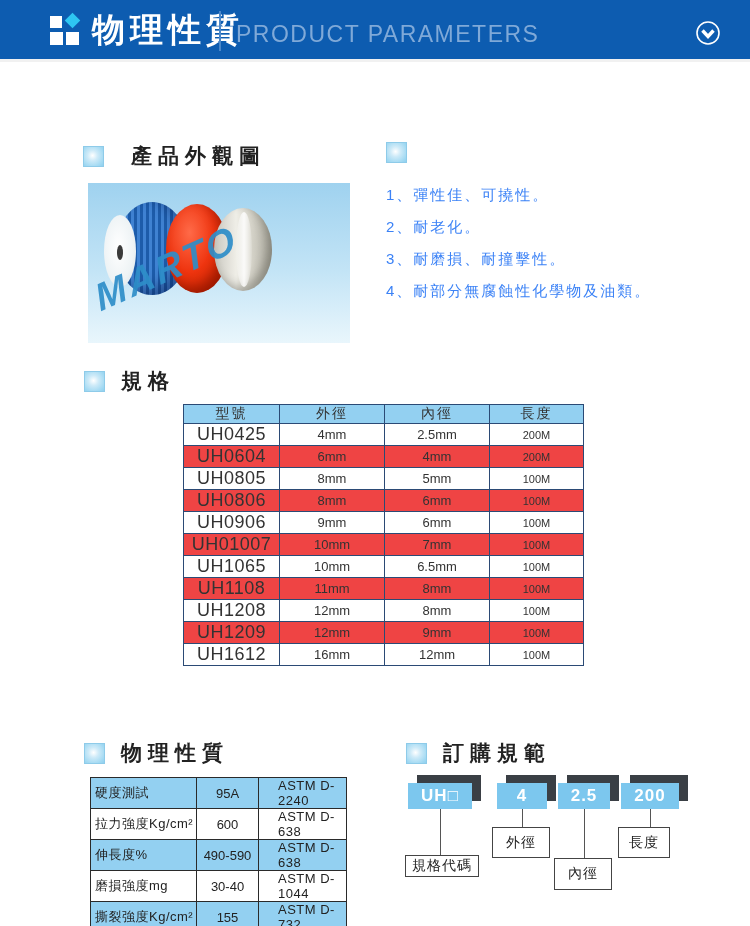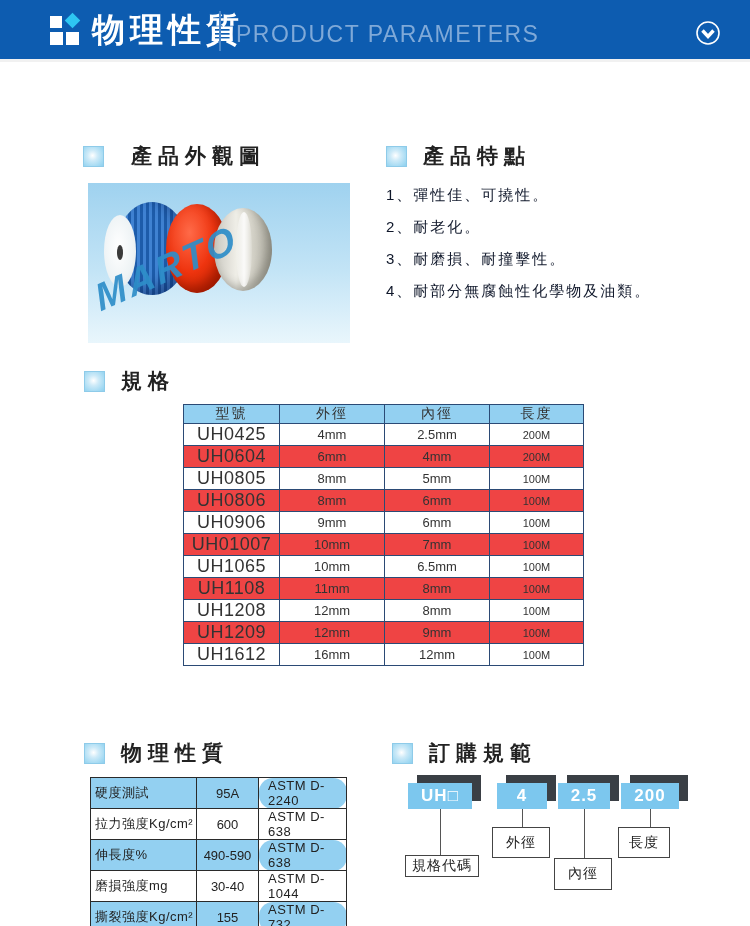--- a/index.html
+++ b/index.html
@@ -27,61 +27,61 @@
   .page-title .t3 { font-size:18px; font-weight:bold; color:#1a1a1a; letter-spacing:1px; }
 
   
   .sec-hdr { position:absolute; display:flex; align-items:center; }
   .sec-hdr .bullet { width:21px; height:21px; border:1px solid #8ecbe9; background:radial-gradient(circle at 45% 45%, #ffffff 0%, #cdeaf8 35%, #9fd8f2 80%, #8fd0ef 100%); margin-right:16px; flex:0 0 auto; }
   .sec-hdr .sec-title { font-size:21px; font-weight:600; color:#222; letter-spacing:6px; }
   .sec-appearance-hdr { left:83px; top:142px;gap:11px; }
   .sec-features-hdr  { left:386px; top:142px; }
   .sec-specs-hdr     { left:84px; top:367px; }
   .sec-physical-hdr  { left:84px; top:739px; }
-  .sec-ordering-hdr  { left:392px; top:739px; }
+  .sec-ordering-hdr  { left:406px; top:739px; }
 
   
   .product-img { position:absolute; left:88px; top:183px; width:262px; height:160px; background:linear-gradient(180deg,#9fd2ef 0%, #c3e4f6 55%, #e9f6fc 100%); overflow:hidden; }
   .coil { position:absolute; border-radius:50%; }
   .coil-blue { left:28px; top:19px; width:72px; height:93px;
     background:repeating-linear-gradient(90deg,#1d5caa 0 3px,#3f82d2 3px 6px);
     box-shadow:inset -8px -6px 14px rgba(0,0,40,.35); }
   .coil-blue-face { position:absolute; left:16px; top:32px; width:32px; height:72px; border-radius:50%; background:radial-gradient(ellipse at 45% 45%, #ffffff 0%, #eef3f5 60%, #d7e0e4 100%); }
   .coil-blue-core { position:absolute; left:29px; top:62px; width:6px; height:15px; border-radius:50%; background:#3a3a3a; }
   .coil-red { left:78px; top:21px; width:62px; height:89px;
     background:radial-gradient(ellipse at 38% 32%, #ff6a48 0%, #ef3510 45%, #d22600 75%, #a81e00 100%);
     box-shadow:inset -6px -6px 12px rgba(60,0,0,.35); }
   .coil-silver { left:126px; top:25px; width:58px; height:83px;
     background:linear-gradient(90deg,#c9c7bf 0%, #efeee7 38%, #d8d6cc 62%, #aeaca1 100%);
     box-shadow:inset -5px -5px 10px rgba(40,40,30,.3); }
   .coil-silver-band { position:absolute; left:22px; top:4px; width:16px; height:75px; border-radius:50%; background:linear-gradient(90deg,rgba(255,255,255,.1),rgba(255,255,255,.85),rgba(255,255,255,.15)); }
   .watermark { position:absolute; left:2px; top:96px; font-size:38px; font-weight:bold; font-style:italic; color:#2e8ec9; letter-spacing:3px; transform:rotate(-24deg) skewX(-6deg); transform-origin:left top; opacity:.92; }
 
   
   .features-list { position:absolute; left:386px; top:186px; }
-  .feature-item { font-size:15px; color:#0f172a; letter-spacing:2px; margin-bottom:13px; }
+  .feature-item { font-size:15px; color:#3b82f6; letter-spacing:2px; margin-bottom:13px; }
 
   
   .spec-table { position:absolute; left:183px; top:404px; width:400px; border-collapse:collapse; table-layout:fixed; }
   .spec-table th, .spec-table td { border:1px solid #2b4a75; text-align:center; height:18px; color:#333; font-weight:normal; }
   .spec-table th { background:#93d0f1; font-size:14px; letter-spacing:2px; }
   .spec-table tr.blue td { background:#ef4444; }
   .spec-table td.c0 { font-size:18px; letter-spacing:.5px; }
   .spec-table td.c1, .spec-table td.c2 { font-size:13px; }
   .spec-table td.c3 { font-size:11px; }
   .spec-table col.w0 { width:96px; } .spec-table col.w1 { width:105px; }
   .spec-table col.w2 { width:105px; } .spec-table col.w3 { width:94px; }
 
   
   .phys-table { position:absolute; left:90px; top:777px; width:256px; border-collapse:collapse; table-layout:fixed; }
   .phys-table td { border:1px solid #2a2a2a; height:20px; font-size:13px; color:#222; }
   .phys-table tr.blue td { background:#93d0f1; }
   .phys-table td.p0 { text-align:left; padding-left:4px; width:106px; letter-spacing:.5px; }
   .phys-table td.p1 { text-align:center; width:62px; }
-  .phys-table td.p2 { text-align:left; padding-left:9px; width:88px; letter-spacing:.5px;border-radius:14px; }
+  .phys-table td.p2 { text-align:left; padding-left:19px; width:88px; letter-spacing:.5px; }
 
   
   .diagram { position:absolute; left:0; top:0; }
   .obox { position:absolute; background:#7cc7ee; color:#fff; font-size:17px; font-weight:bold; letter-spacing:1px; display:flex; align-items:center; justify-content:center; box-shadow:9px -8px 0 0 #3a3f45; }
   .ob0 { left:408px; top:783px; width:64px; height:26px; }
   .ob1 { left:497px; top:783px; width:50px; height:26px; }
   .ob2 { left:558px; top:783px; width:52px; height:26px; }
   .ob3 { left:621px; top:783px; width:58px; height:26px; }
   .oline { position:absolute; width:1px; background:#555; }
   .ln0 { left:440px; top:809px; height:46px; }
@@ -128,21 +128,20 @@
     <div class="coil-blue-core"></div>
     <div class="coil coil-red"></div>
     <div class="coil coil-silver">
       <div class="coil-silver-band"></div>
     </div>
     <div class="watermark">MARTO</div>
   </div>
 
   <div class="sec-hdr sec-features-hdr">
     <span class="bullet"></span>
-    <span class="sec-title">產品特點</span>
   </div>
   <div class="features-list">
     <div class="feature-item">1、彈性佳、可撓性。</div>
     <div class="feature-item">2、耐老化。</div>
     <div class="feature-item">3、耐磨損、耐撞擊性。</div>
     <div class="feature-item">4、耐部分無腐蝕性化學物及油類。</div>
   </div>
 
   <div class="sec-hdr sec-specs-hdr">
     <span class="bullet"></span>

